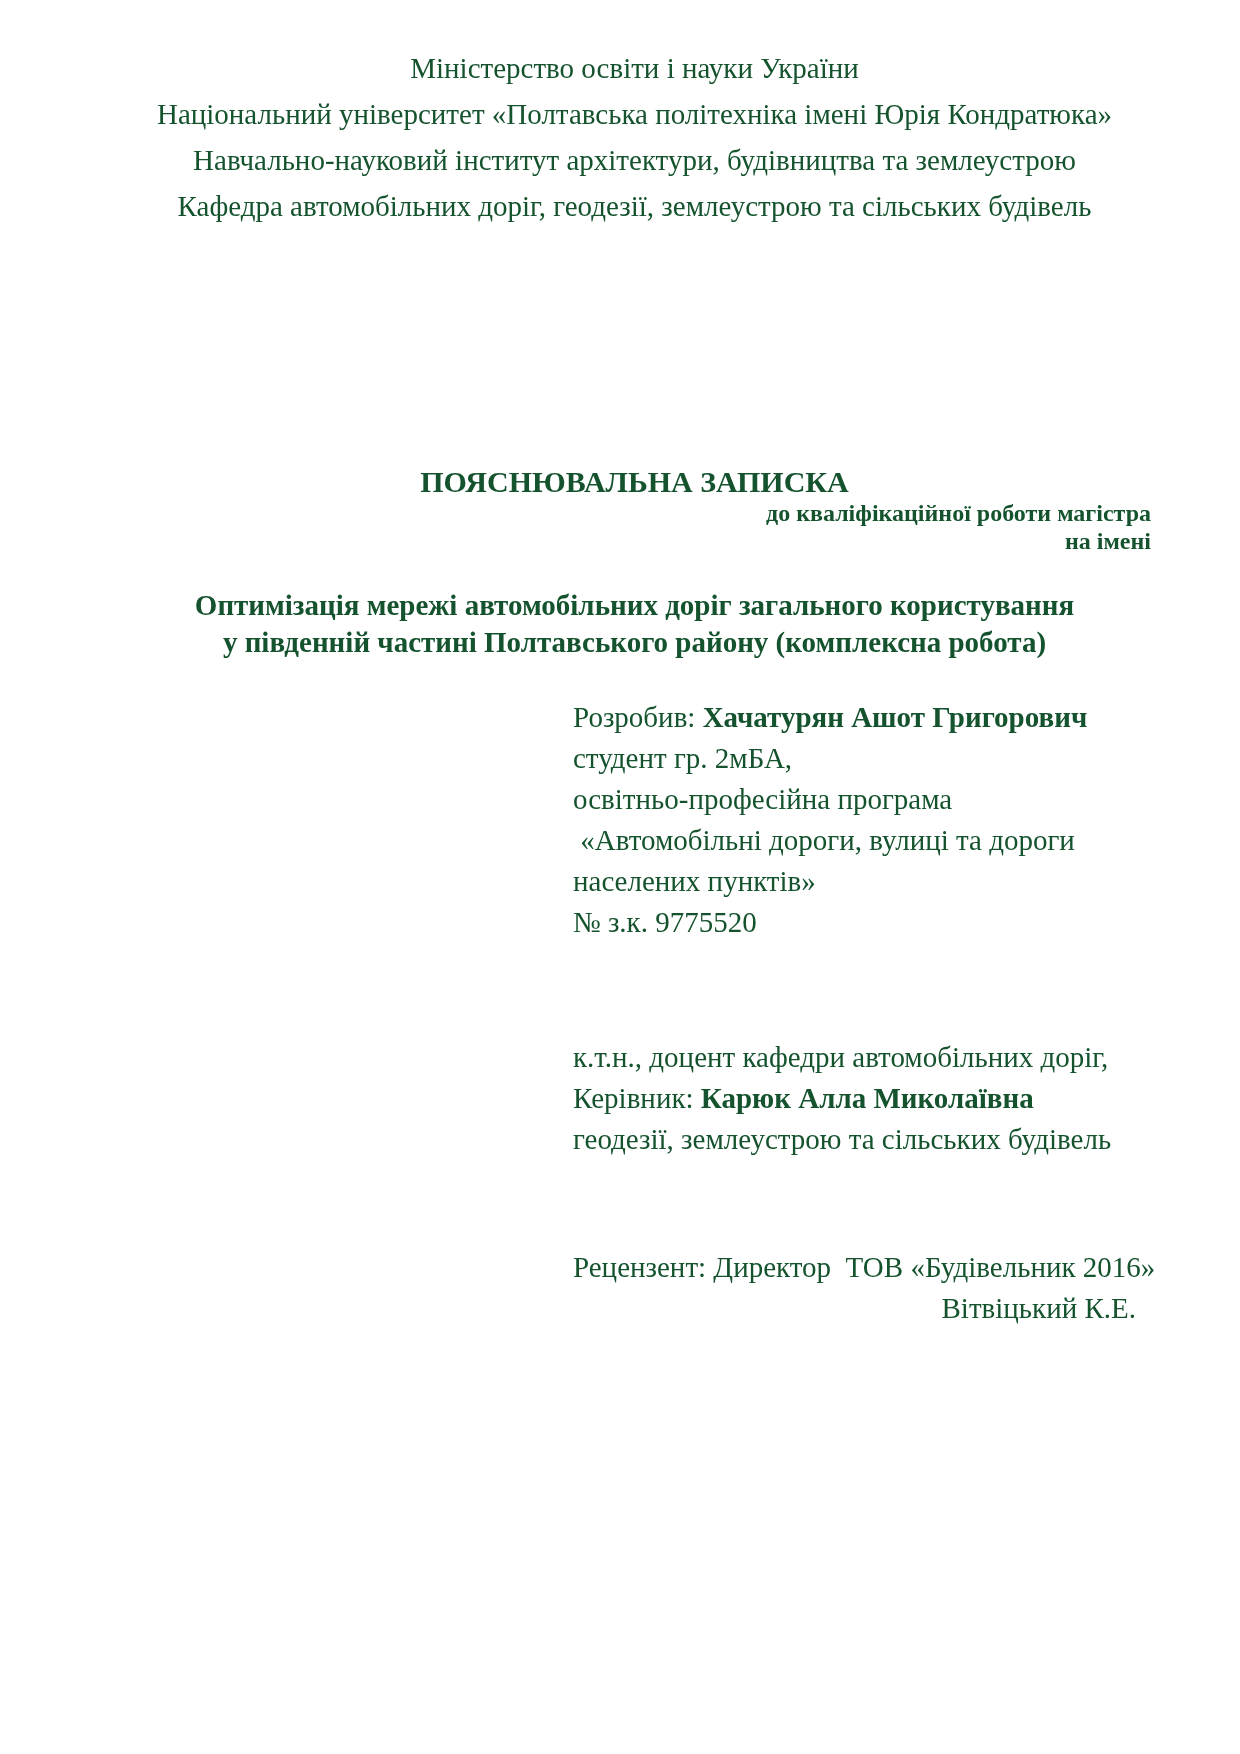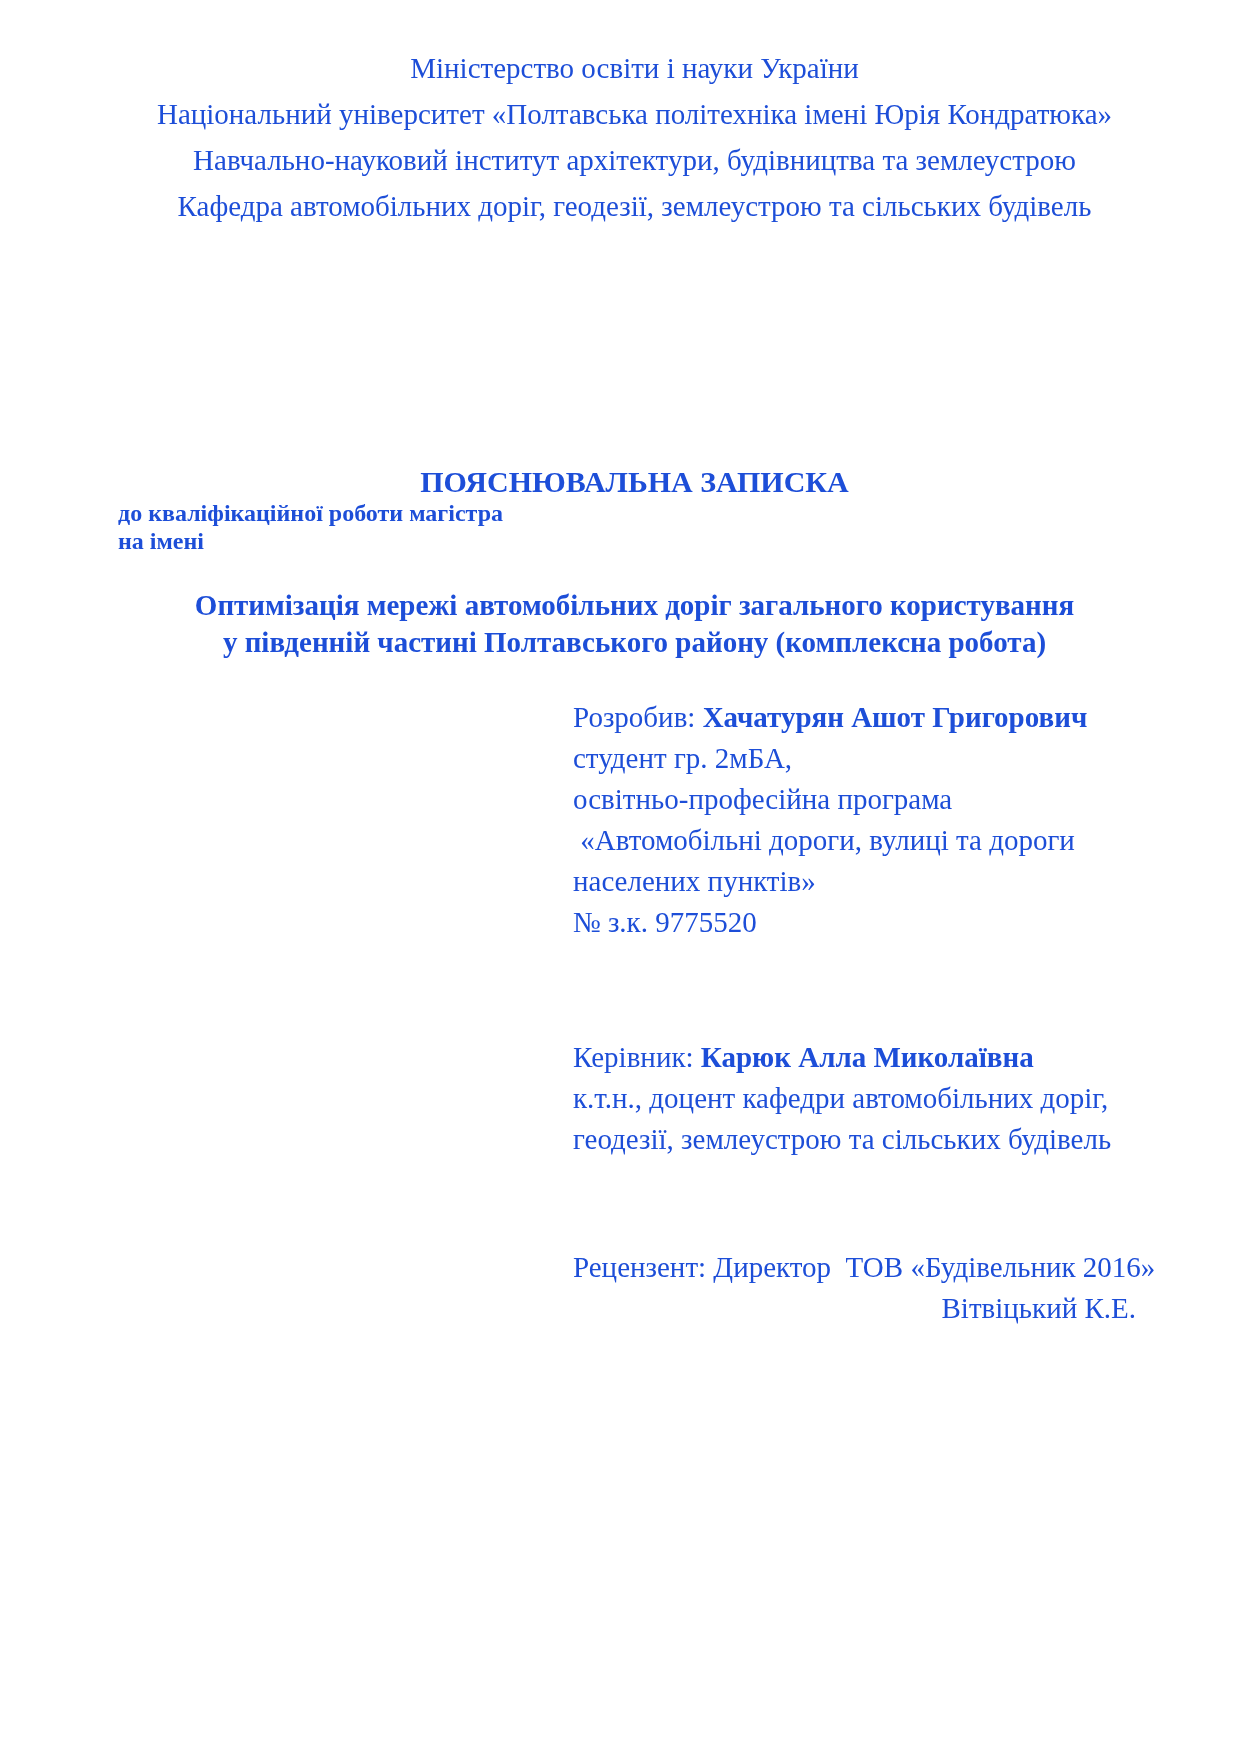--- a/index.html
+++ b/index.html
@@ -3,40 +3,40 @@
 <meta charset="utf-8">
 <style>
   html, body { margin: 0; padding: 0; background: #ffffff; }
   .page {
     position: relative;
     width: 1240px;
     height: 1754px;
     box-sizing: border-box;
     padding: 45px 89px 0 118px;
     background: #ffffff;
-    color: #1d4ed8;
+    color: #14532d;
     font-family: "Liberation Serif", "DejaVu Serif", serif;
     overflow: hidden;
   }
   .header-line {
     text-align: center;
     font-size: 29px;
     line-height: 46px;
     white-space: pre;
   }
   .doc-title {
     margin-top: 236px;
     text-align: center;
     font-weight: bold;
     font-size: 30px;
     line-height: 34px;
     white-space: pre;
   }
   .doc-sub {
-    text-align: left;
+    text-align: right;
     font-weight: bold;
     font-size: 24px;
     line-height: 28px;
     white-space: pre;
   }
   .thesis-title {
     margin-top: 32px;
     text-align: center;
     font-weight: bold;
     font-size: 29px;
@@ -86,22 +86,22 @@
   <div class="indent-block author-block">
     <div class="line"><span>Розробив: </span><span class="bold">Хачатурян Ашот Григорович</span></div>
     <div class="line">студент гр. 2мБА,</div>
     <div class="line">освітньо-професійна програма</div>
     <div class="line"> «Автомобільні дороги, вулиці та дороги</div>
     <div class="line">населених пунктів»</div>
     <div class="line">№ з.к. 9775520</div>
   </div>
 
   <div class="indent-block supervisor-block">
+    <div class="line">к.т.н., доцент кафедри автомобільних доріг,</div>
     <div class="line"><span>Керівник: </span><span class="bold">Карюк Алла Миколаївна</span></div>
-    <div class="line">к.т.н., доцент кафедри автомобільних доріг,</div>
     <div class="line">геодезії, землеустрою та сільських будівель</div>
   </div>
 
   <div class="indent-block reviewer-block">
     <div class="line">Рецензент: Директор  ТОВ «Будівельник 2016»</div>
     <div class="line reviewer-line2">Вітвіцький К.Е.</div>
   </div>
 
 
 </div>

